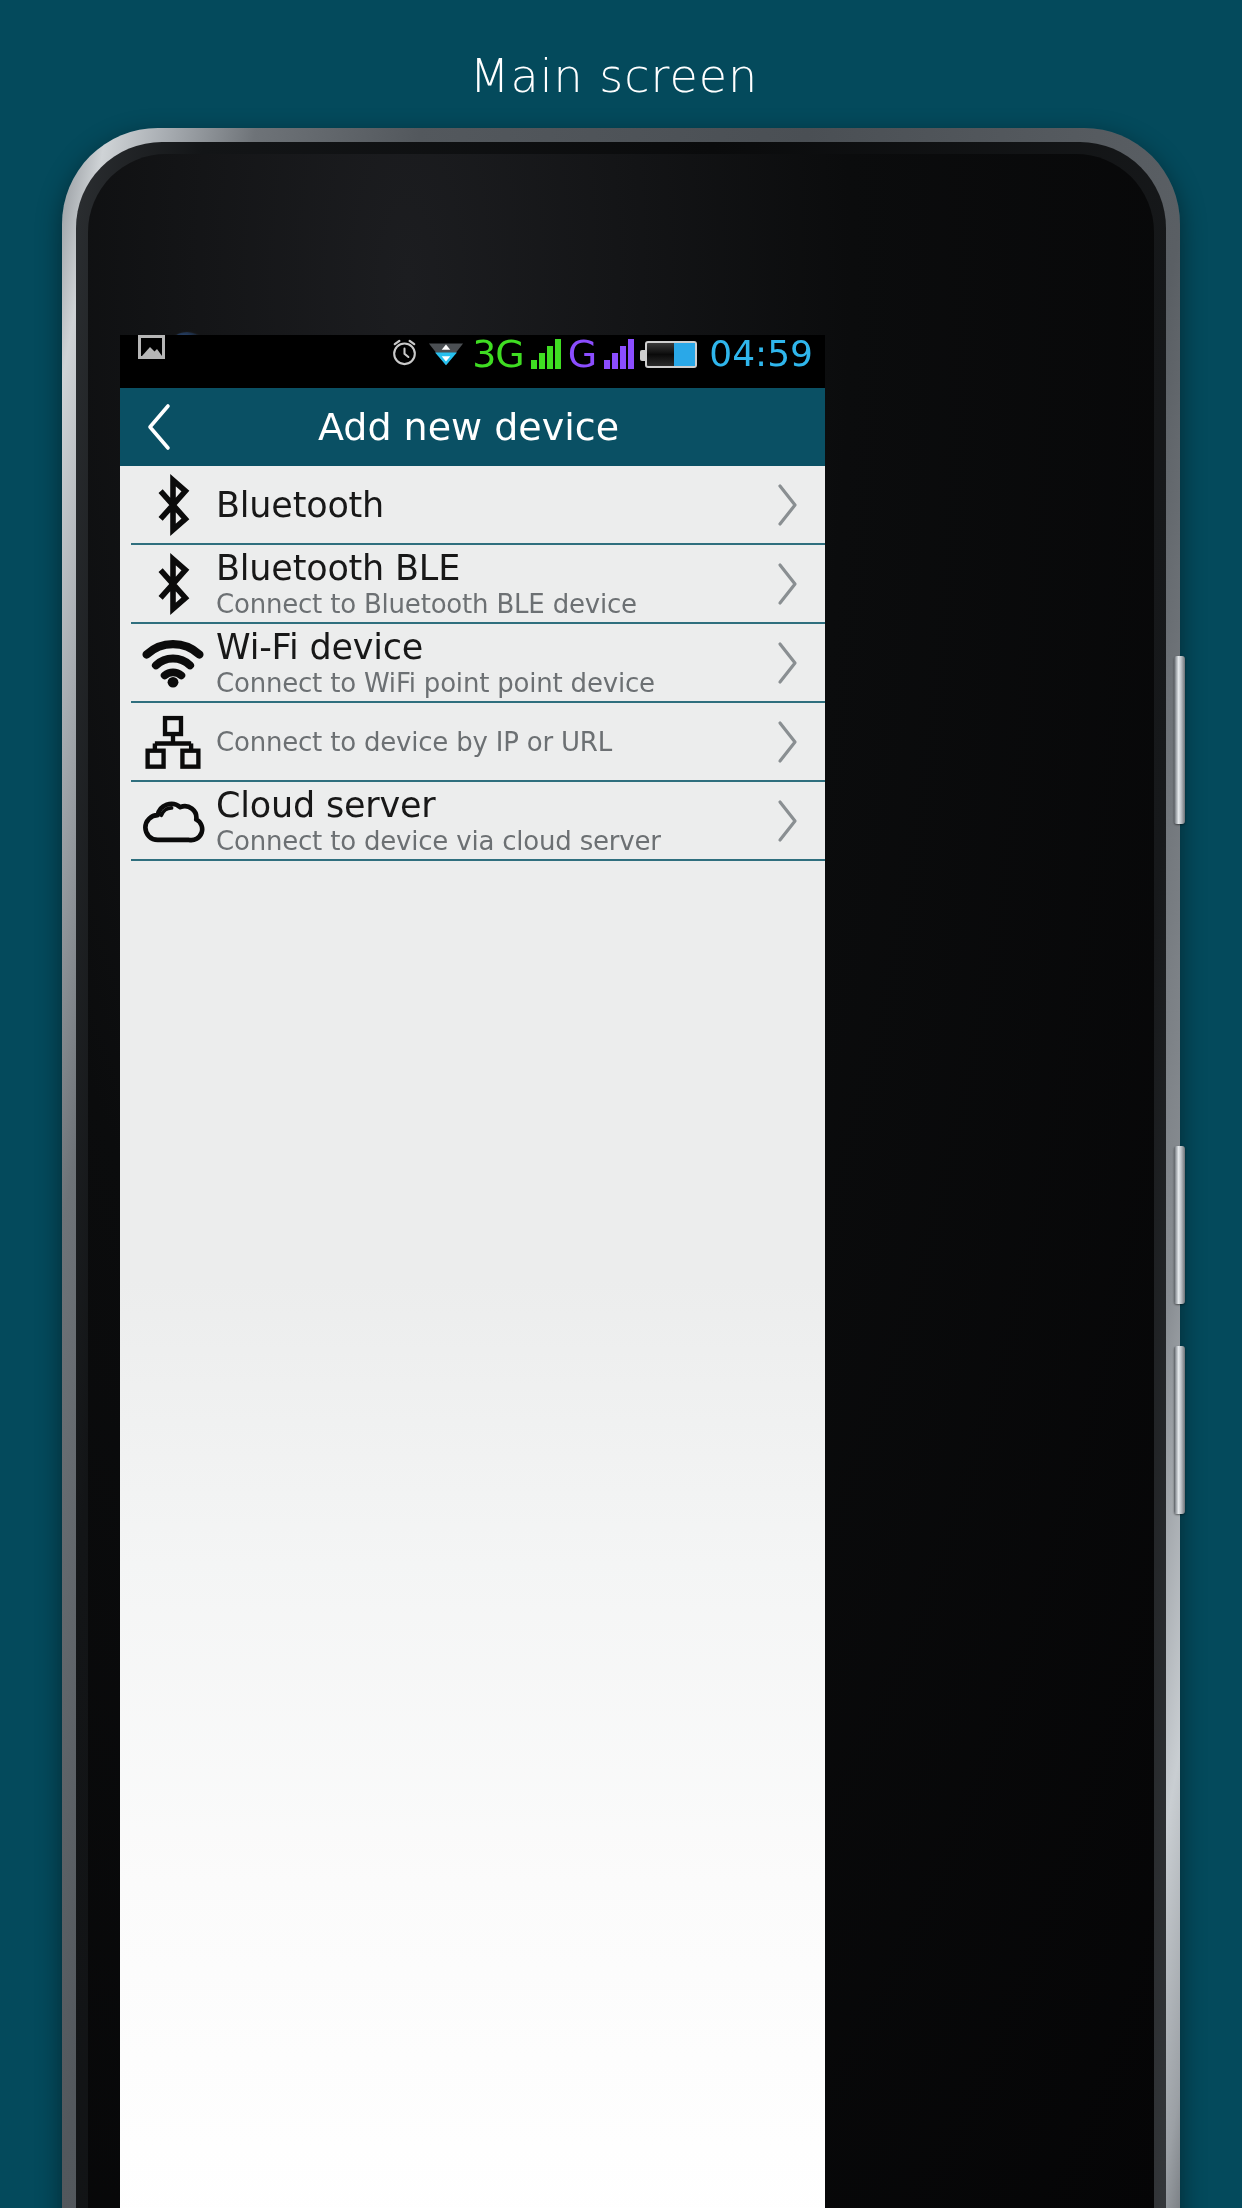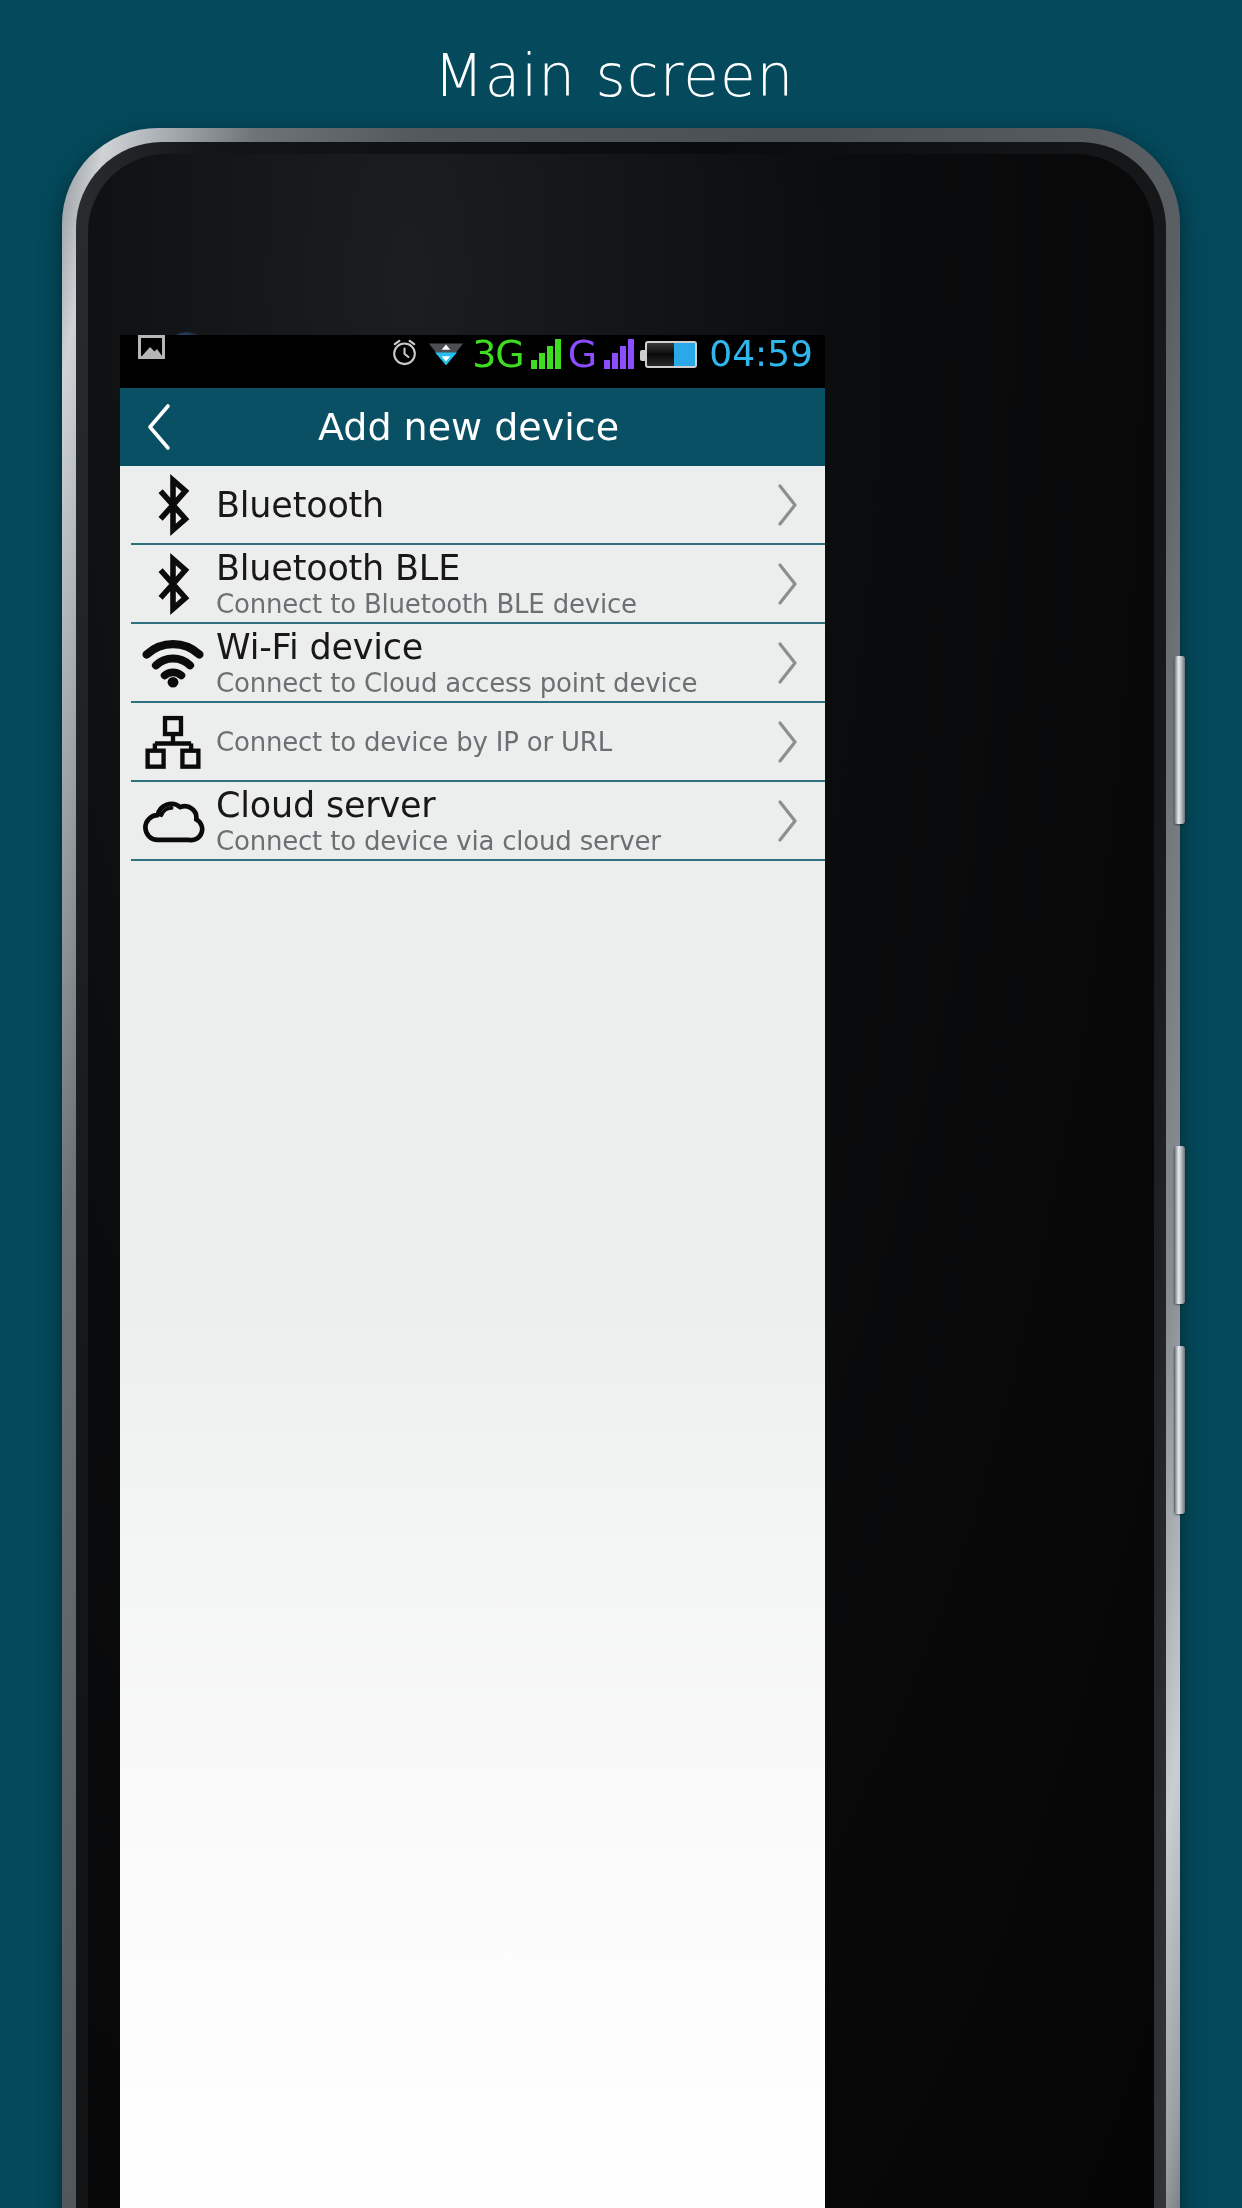--- a/index.html
+++ b/index.html
@@ -18,21 +18,21 @@
 
   
   .page-title {
     position: absolute;
     top: 36px;
     left: 0;
     width: 1228px;
     text-align: center;
     color: #ffffff;
     font-family: "DejaVu Sans", sans-serif;
-    font-size: 58px;
+    font-size: 46px;
     font-weight: 300;
     letter-spacing: 1px;
     line-height: 80px;
   }
 
   
   .phone {
     position: absolute;
     left: 62px;
     top: 128px;
@@ -426,21 +426,21 @@
           <span class="li-icon">
             <svg width="62" height="50" viewBox="0 0 40 32">
               <path d="M3 10.5 A25 25 0 0 1 37 10.5" fill="none" stroke="#0b0b0b" stroke-width="5.4" stroke-linecap="round"></path>
               <path d="M9 17.5 A16 16 0 0 1 31 17.5" fill="none" stroke="#0b0b0b" stroke-width="5.2" stroke-linecap="round"></path>
               <path d="M14.6 24 A8.5 8.5 0 0 1 25.4 24" fill="none" stroke="#0b0b0b" stroke-width="5" stroke-linecap="round"></path>
               <ellipse cx="20" cy="28.4" rx="3.5" ry="3.4" fill="#0b0b0b"></ellipse>
             </svg>
           </span>
           <span class="li-text">
             <span class="li-title">Wi-Fi device</span>
-            <span class="li-sub">Connect to Cloud access point device</span>
+            <span class="li-sub">Connect to WiFi point point device</span>
           </span>
           <span class="li-chevron">
             <svg width="32" height="48" viewBox="0 0 32 48">
               <path d="M9 5 L24 24 L9 43" fill="none" stroke="#8a8f92" stroke-width="3.2" stroke-linecap="round" stroke-linejoin="round"></path>
             </svg>
           </span>
         </div>
 
         <div class="list-item">
           <span class="li-icon">

